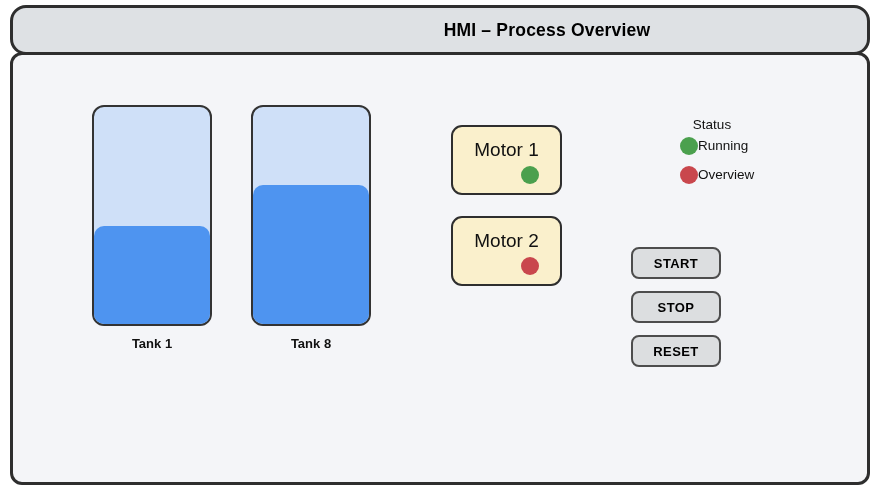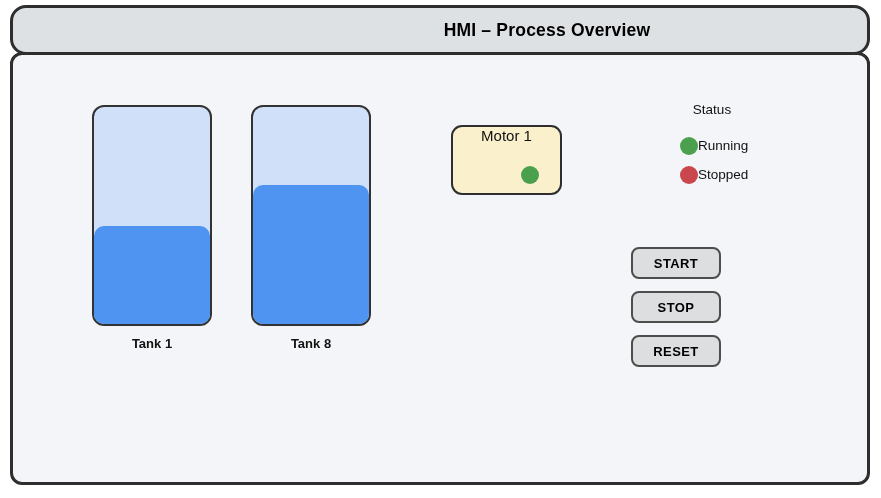--- a/index.html
+++ b/index.html
@@ -59,31 +59,31 @@
 
   
   .motor-card {
     position: absolute; left: 438px;
     width: 107px; height: 66px;
     background: #faf0cc;
     border: 2px solid #2e2e2e;
     border-radius: 11px;
   }
   .motor-label {
-    text-align: center;
-    font-size: 15px; color: #111;
+    margin-top: 12px; text-align: center;
+    font-size: 19px; color: #111;
   }
   .motor-dot {
     position: absolute; right: 21px; bottom: 9px;
     width: 18px; height: 18px; border-radius: 50%;
   }
 
   
   .status-title {
-    position: absolute; left: 655px; top: 47px;
+    position: absolute; left: 655px; top: 62px;
     width: 88px; text-align: center;
     font-size: 13.5px; color: #111;
   }
   .legend-row {
     position: absolute; left: 667px;
     display: flex; align-items: center; 
     height: 18px;
   }
   .legend-dot { width: 18px; height: 18px; border-radius: 50%; flex: 0 0 auto; }
   .legend-label { font-size: 13.5px; line-height: 18px; color: #111; }
@@ -123,31 +123,35 @@
     <div class="tank" style="left:238px">
       <div class="tank-fill" style="height: 64%; background-color: rgb(78, 148, 240);"></div>
     </div>
     <div class="tank-label" style="left:238px">Tank 8</div>
 
     <div class="motor-card" style="top:70px">
       <div class="motor-label">Motor 1</div>
       <div class="motor-dot" style="background-color: rgb(75, 160, 78);"></div>
     </div>
 
+    <div class="motor-card" style="top:161px">
+      <div class="motor-label">Motor 2</div>
+      <div class="motor-dot" style="background-color: rgb(201, 71, 77);"></div>
+    </div>
 
     <div class="status-title">Status</div>
 
     <div class="legend-row" style="top:82px">
       <span class="legend-dot" style="background-color: rgb(75, 160, 78);"></span>
       <span class="legend-label">Running</span>
     </div>
 
     <div class="legend-row" style="top:111px">
       <span class="legend-dot" style="background-color: rgb(201, 71, 77);"></span>
-      <span class="legend-label">Stopped</span>
+      <span class="legend-label">Overview</span>
     </div>
 
     <button class="hmi-button" style="top:192px">START</button>
     <button class="hmi-button" style="top:280px">RESET</button>
     <button class="hmi-button" style="top:236px">STOP</button>
 
   </main>
 </div>
 
 </body></html>

